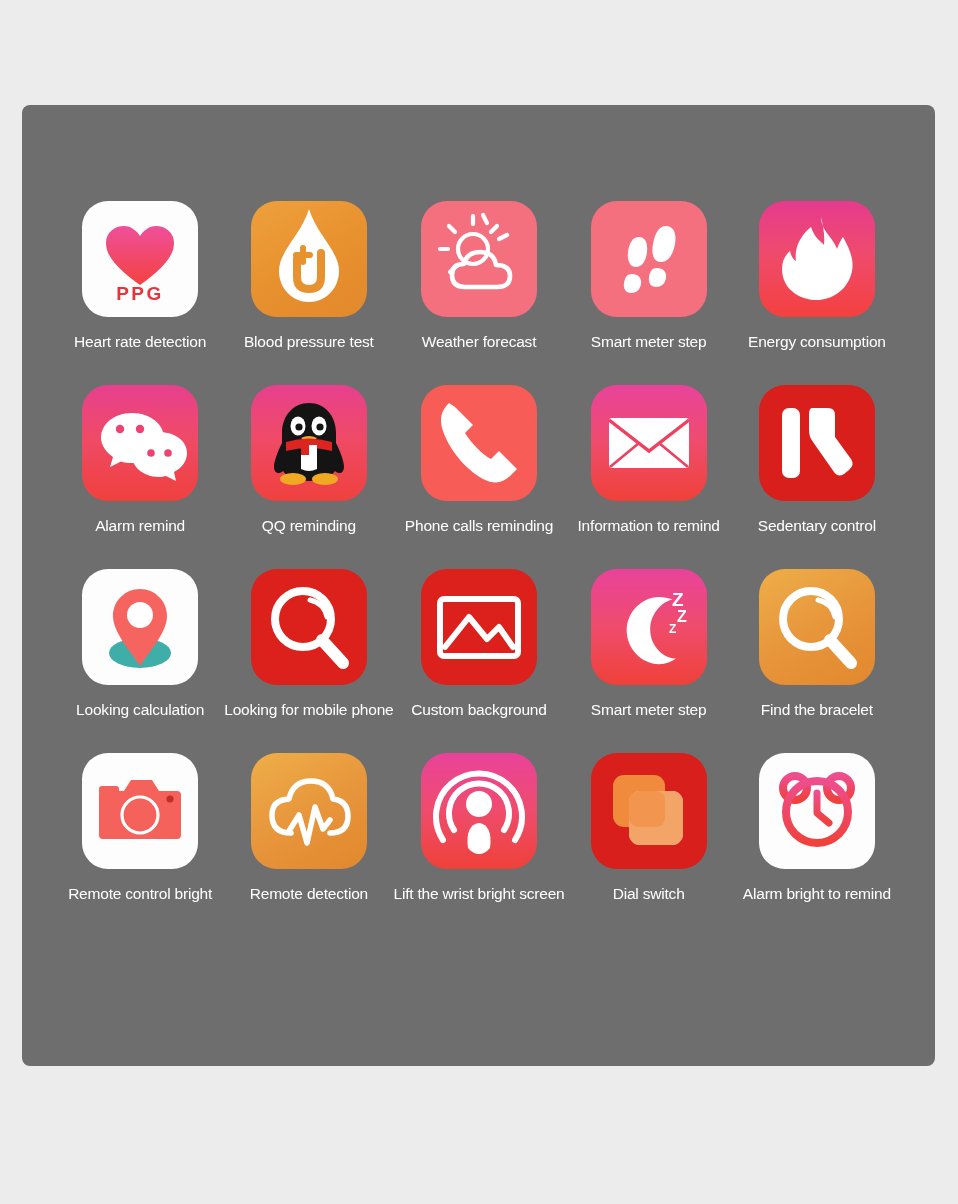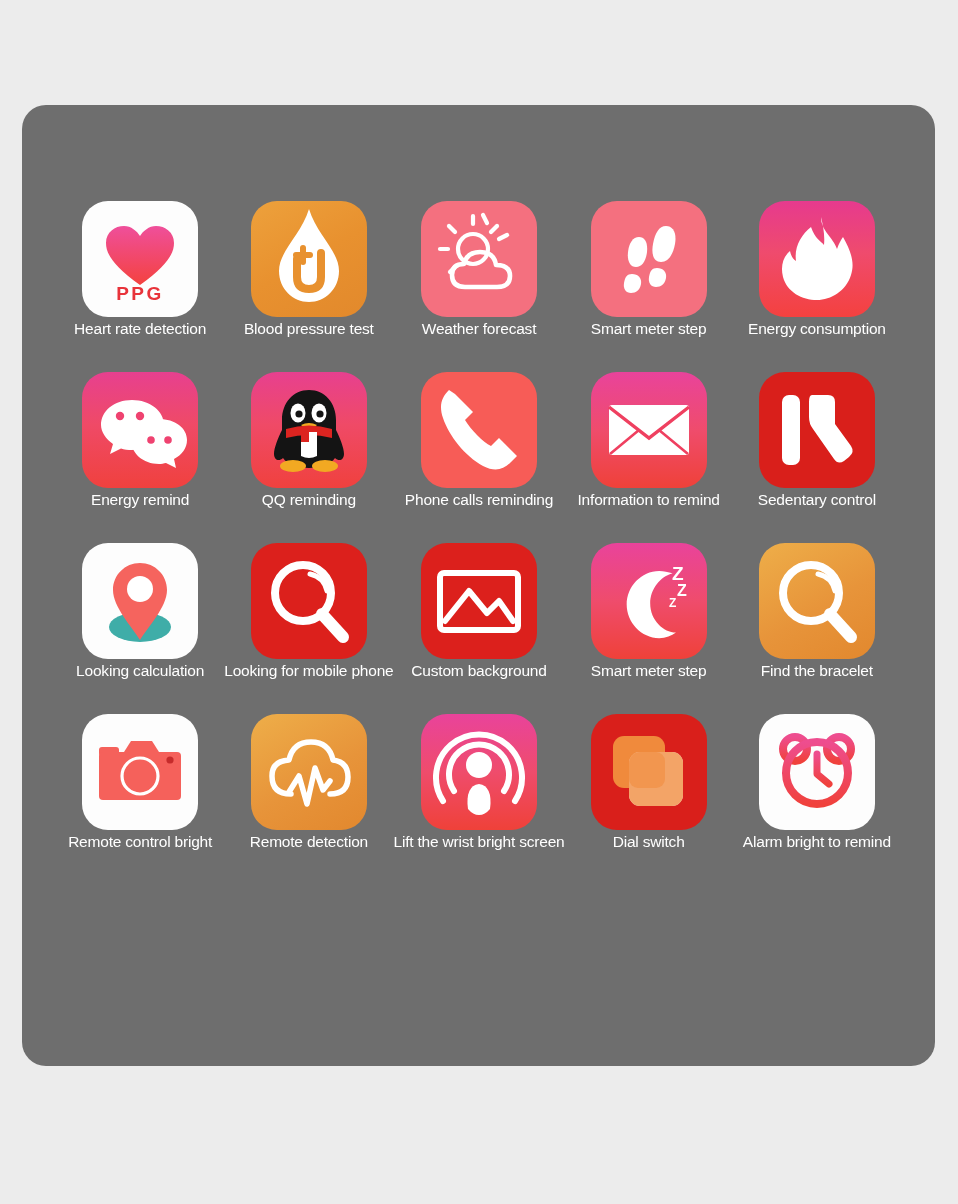--- a/index.html
+++ b/index.html
@@ -9,21 +9,21 @@
     font-family:"Liberation Sans", sans-serif;
     overflow:hidden;
   }
   .stage{position:relative;width:958px;height:1204px;}
 
   .panel{
     position:absolute;
     left:22px;top:105px;
     width:913px;height:961px;
     background:#6e6e6e;
-    border-radius:24px;
+    border-radius:8px;
     box-sizing:border-box;
   }
 
   .grid{
     position:absolute;
     left:0;top:0;right:0;
     padding:96px 34px 0 34px;
     display:grid;
     grid-template-columns:repeat(5,1fr);
     grid-row-gap:34px;
@@ -38,21 +38,21 @@
   }
   .tile{
     width:116px;height:116px;
     border-radius:26px;
     position:relative;
     overflow:hidden;
     flex:0 0 auto;
   }
   .tile svg{position:absolute;left:0;top:0;width:116px;height:116px;display:block;}
   .label{
-    margin-top:3px;
+    margin-top:16px;
     color:#ffffff;
     font-size:15.5px;
     line-height:18px;
     text-align:center;
     white-space:nowrap;
     letter-spacing:-0.2px;
   }
 
   
   .bg-white{background:#fdfdfd;}
@@ -143,21 +143,21 @@
         <path d="M77 47 C93 47 105 56 105 68 C105 76 100 83 92 87 L94 96 L84 91 C82 91.4 79 92 77 92 C61 92 49 81 49 68 C49 56 61 47 77 47 Z"></path>
       </g>
       <g fill="#ef4270">
         <circle cx="38" cy="44" r="4.2"></circle>
                 <circle cx="58" cy="44" r="4.2"></circle>
         <circle cx="69" cy="68" r="3.8"></circle>
                 <circle cx="86" cy="68" r="3.8"></circle>
       </g>
     </svg>
           </div>
-          <div class="label">Energy remind</div>
+          <div class="label">Alarm remind</div>
         </div>
         <div class="cell">
           <div class="tile bg-magred2">
     <svg viewBox="0 0 116 116">
       <path d="M58 18 C74 18 85 31 85 48 L85 58 C89 66 93 76 93 82 C93 88 88 90 84 86 C80 92 70 96 58 96 C46 96 36 92 32 86 C28 90 23 88 23 82 C23 76 27 66 31 58 L31 48 C31 31 42 18 58 18 Z" fill="#141414"></path>
       <ellipse cx="42" cy="94" rx="13" ry="6" fill="#f2a922"></ellipse>
       <ellipse cx="74" cy="94" rx="13" ry="6" fill="#f2a922"></ellipse>
       <ellipse cx="47" cy="41" rx="7.5" ry="9.5" fill="#ffffff"></ellipse>
       <ellipse cx="68" cy="41" rx="7.5" ry="9.5" fill="#ffffff"></ellipse>
       <circle cx="48" cy="42" r="3.6" fill="#141414"></circle>

